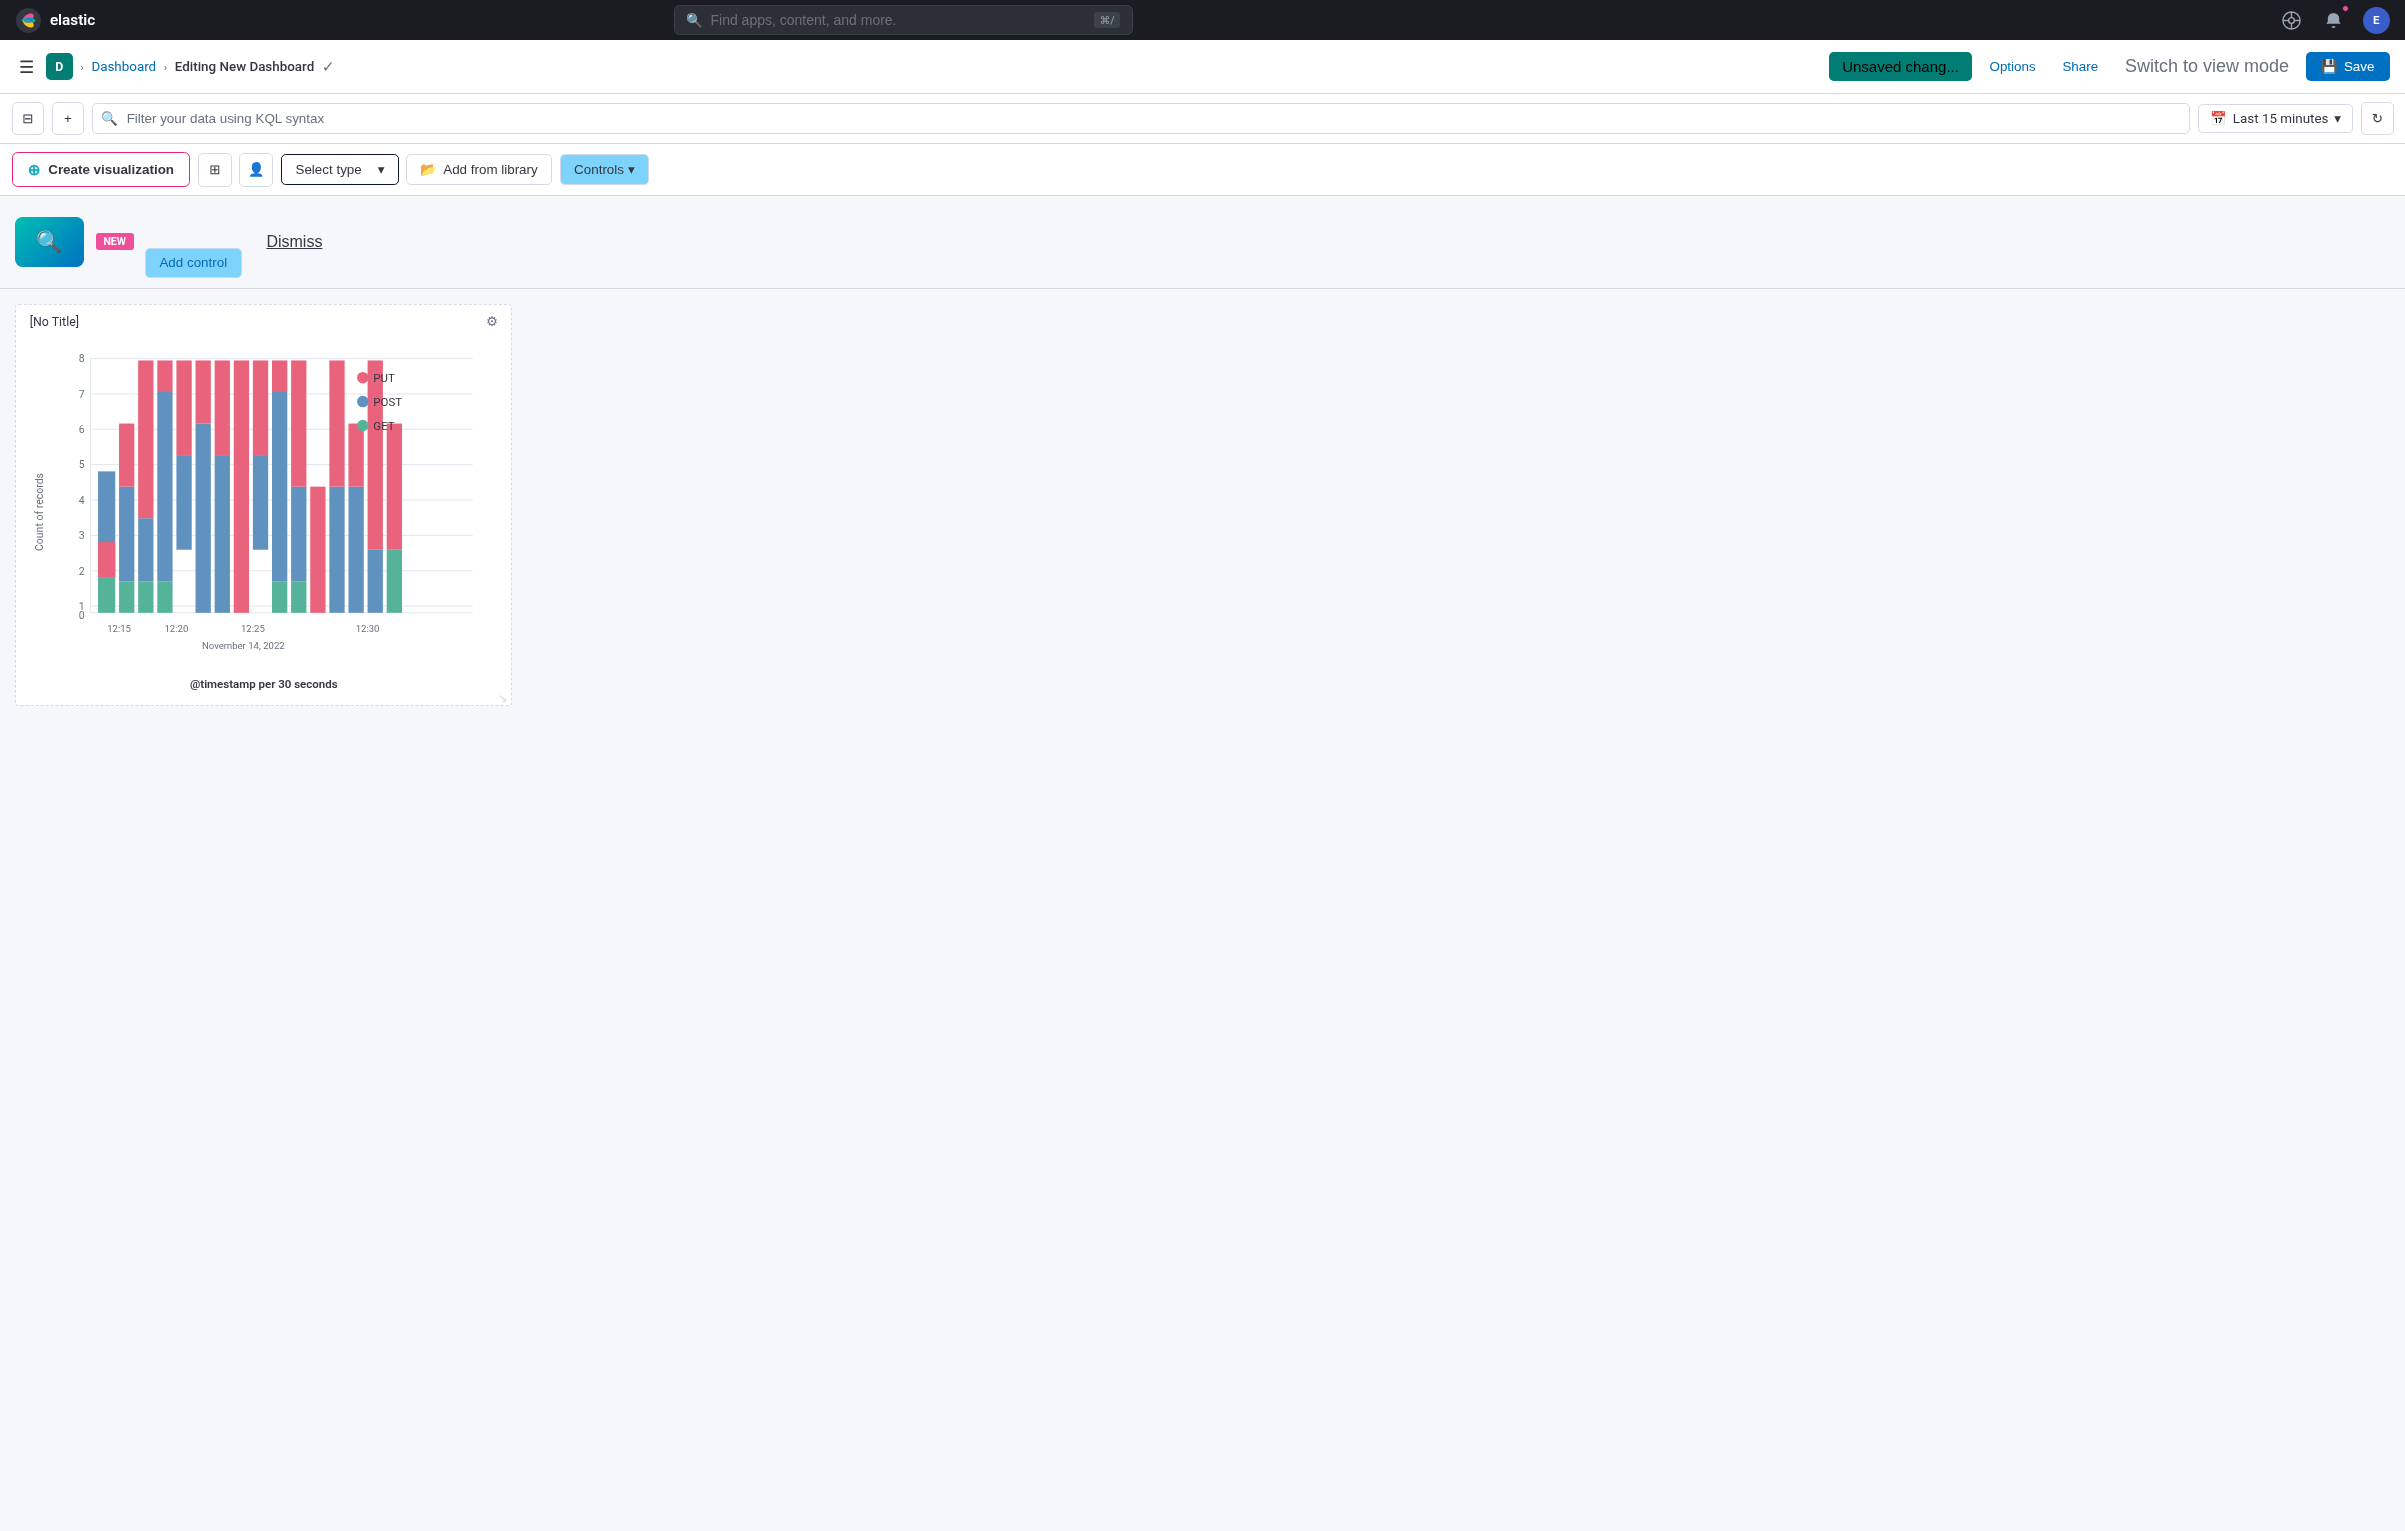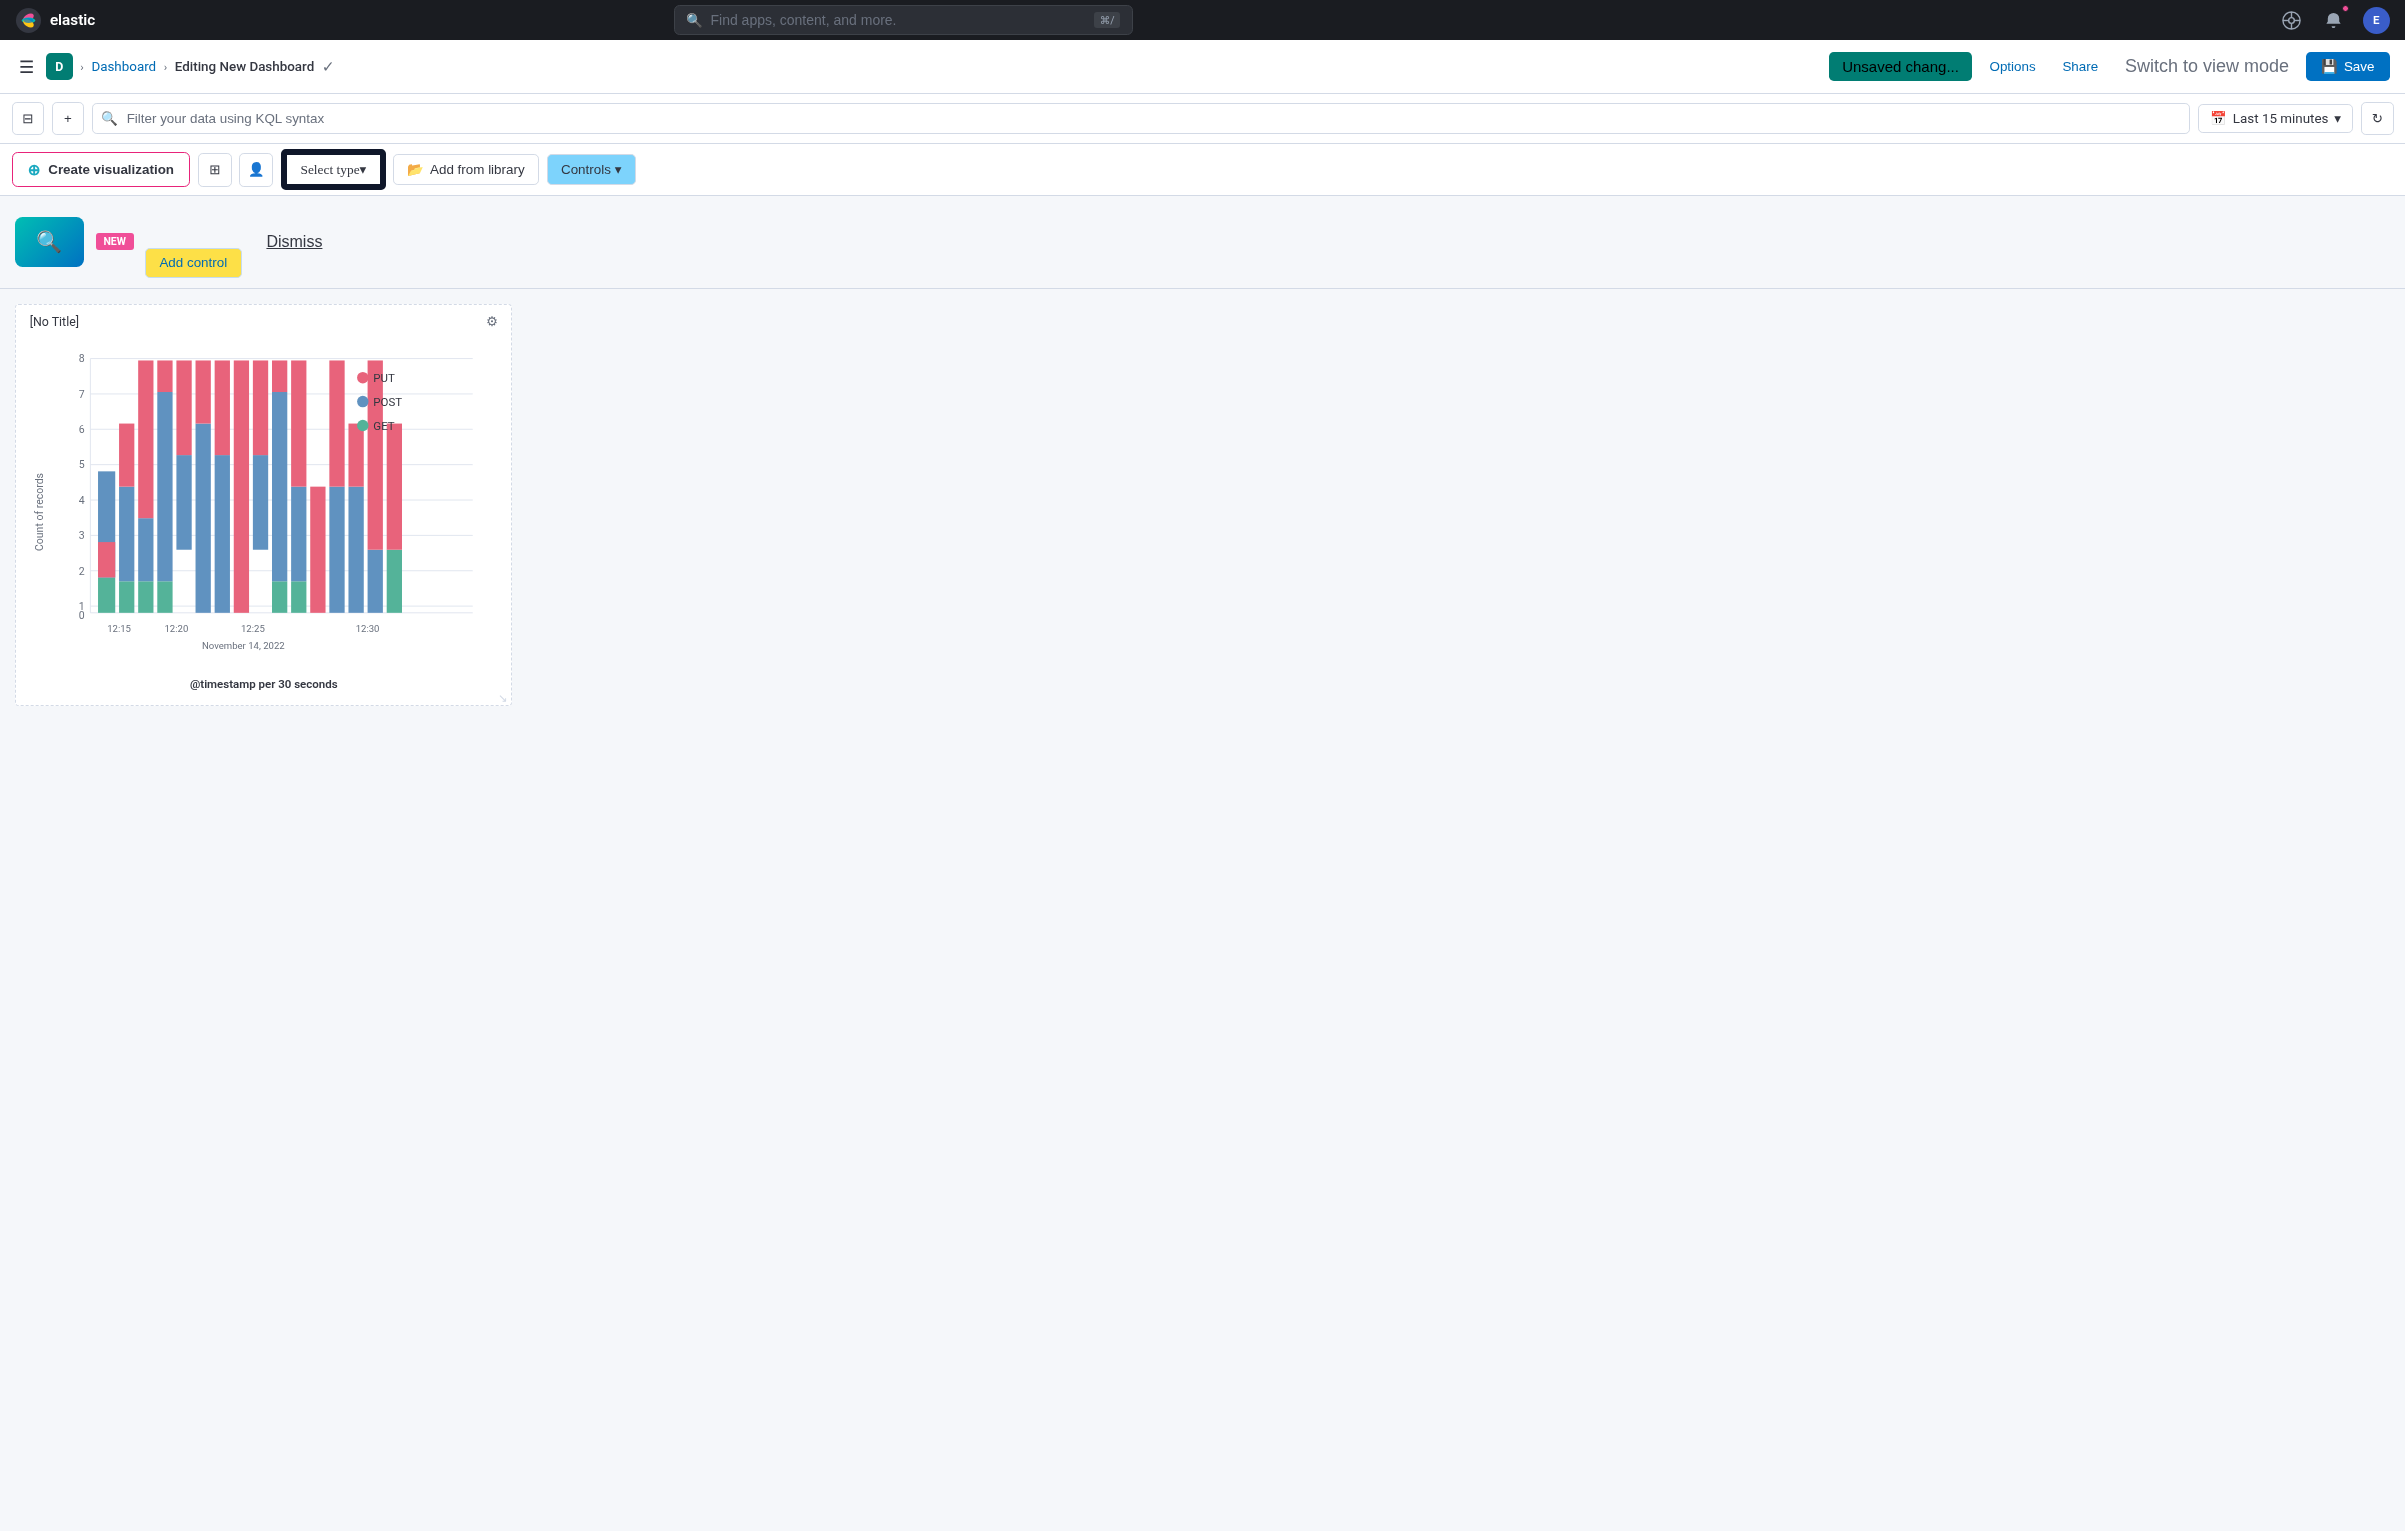--- a/index.html
+++ b/index.html
@@ -60,37 +60,37 @@
     
     .toolbar {
       display: flex; align-items: center; background: #ffffff; border-bottom: 1px solid #d3dae6; height: 52px; padding: 0 11.5px; gap: 7.6px;
     }
     .create-viz-btn {
       background: white; border: 1.9px solid #e8237a; border-radius: 5.7px; padding: 7.6px 15.3px; font-size: 13.4px; font-weight: 600; cursor: pointer; display: flex; align-items: center; gap: 7.6px; color: #343741;
     }
     .create-viz-btn .btn-icon { color: #1ba9c0; font-size: 15.3px; }
     .toolbar-icon-btn { border: 1px solid #d3dae6; background: white; border-radius: 4.8px; width: 34px; height: 34px; display: flex; align-items: center; justify-content: center; cursor: pointer; color: #343741; }
     .select-type-btn {
-      border: 6px solid #0f172a; background: white; border-radius: 4.8px; padding: 6.7px 13.4px; font-size: 13.4px; cursor: pointer; display: flex; align-items: center; gap: 0; color: #343741; font-family: Liberation Serif, serif;
+      border: 1px solid #0f172a; background: white; border-radius: 4.8px; padding: 6.7px 13.4px; font-size: 13.4px; cursor: pointer; display: flex; align-items: center; gap: 16px; color: #343741;
     }
     .add-library-btn {
       border: 1px solid #d3dae6; background: white; border-radius: 4.8px; padding: 6.7px 13.4px; font-size: 13.4px; cursor: pointer; display: flex; align-items: center; gap: 5.7px; color: #343741;
     }
     .controls-btn {
       border: 1px solid #d3dae6; background: #7dd3fc; border-radius: 4.8px; padding: 6.7px 13.4px; font-size: 13.4px; cursor: pointer; display: flex; align-items: center; gap: 4px; color: #343741;
     }
 
     
     .banner {
       display: flex; align-items: center; background: #f5f7fa; border-bottom: 1px solid #d3dae6; padding: 9.6px 15.3px; gap: 11.5px; min-height: 54px;
     }
     .banner-visual { width: 69px; height: 50px; background: linear-gradient(135deg, #00bfb3, #0071c2); border-radius: 7.6px; display: flex; align-items: center; justify-content: center; position: relative; overflow: hidden; flex-shrink: 0; }
     .new-badge { background: #f04e98; color: white; font-size: 10.5px; font-weight: 700; padding: 1.9px 7.6px; border-radius: 2.9px; }
     .banner-text { color: #343741; font-size: 13.4px; flex: 1; }
-    .add-control-btn { background: #fde047; color: #006bb4; border: 1px solid #c5dcf0; border-radius: 4.8px; padding: 6.7px 13.4px; font-size: 13.4px; cursor: pointer; margin-top: 42px; }
+    .add-control-btn { background: #7dd3fc; color: #006bb4; border: 1px solid #c5dcf0; border-radius: 4.8px; padding: 6.7px 13.4px; font-size: 13.4px; cursor: pointer; margin-top: 42px; }
     .dismiss-btn { background: none; border: none; color: #343741; font-size: 16px; cursor: pointer; padding: 6.7px 13.4px; text-decoration: underline; }
 
     
     .main-content { padding: 15.3px; background: #f5f7fa; min-height: calc(100vh - 210px); }
 
     
     .panel {
       background: white; border: 1px dashed #d3dae6; border-radius: 3.8px; width: 497px; position: relative;
     }
     .panel-header { padding: 9.6px 13.4px; display: flex; align-items: flex-end; justify-content: space-between; }

